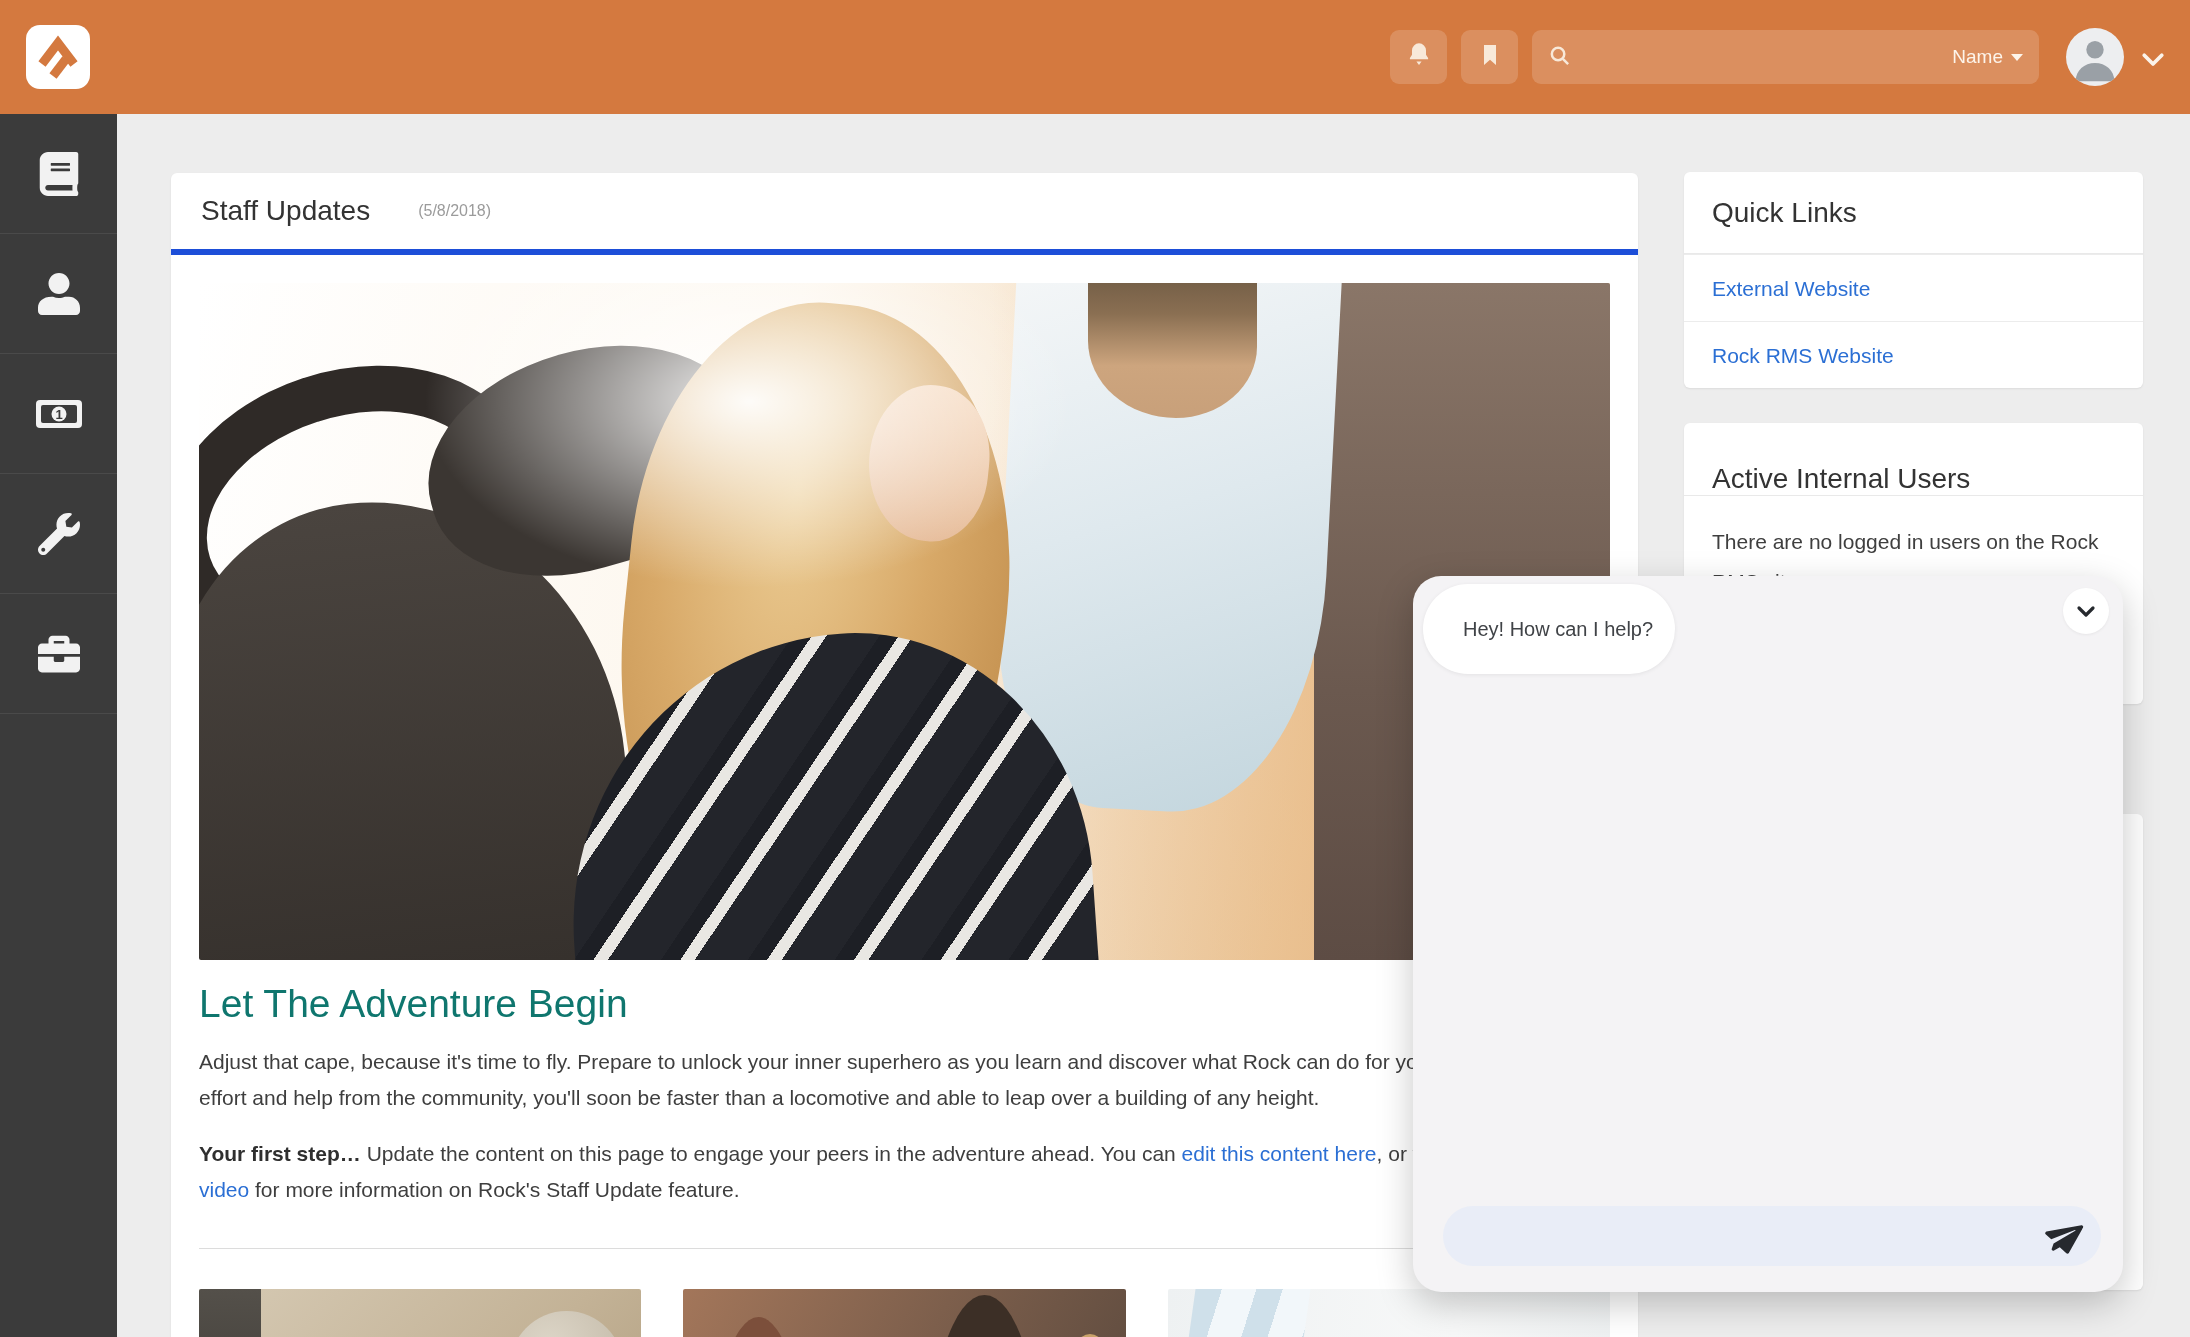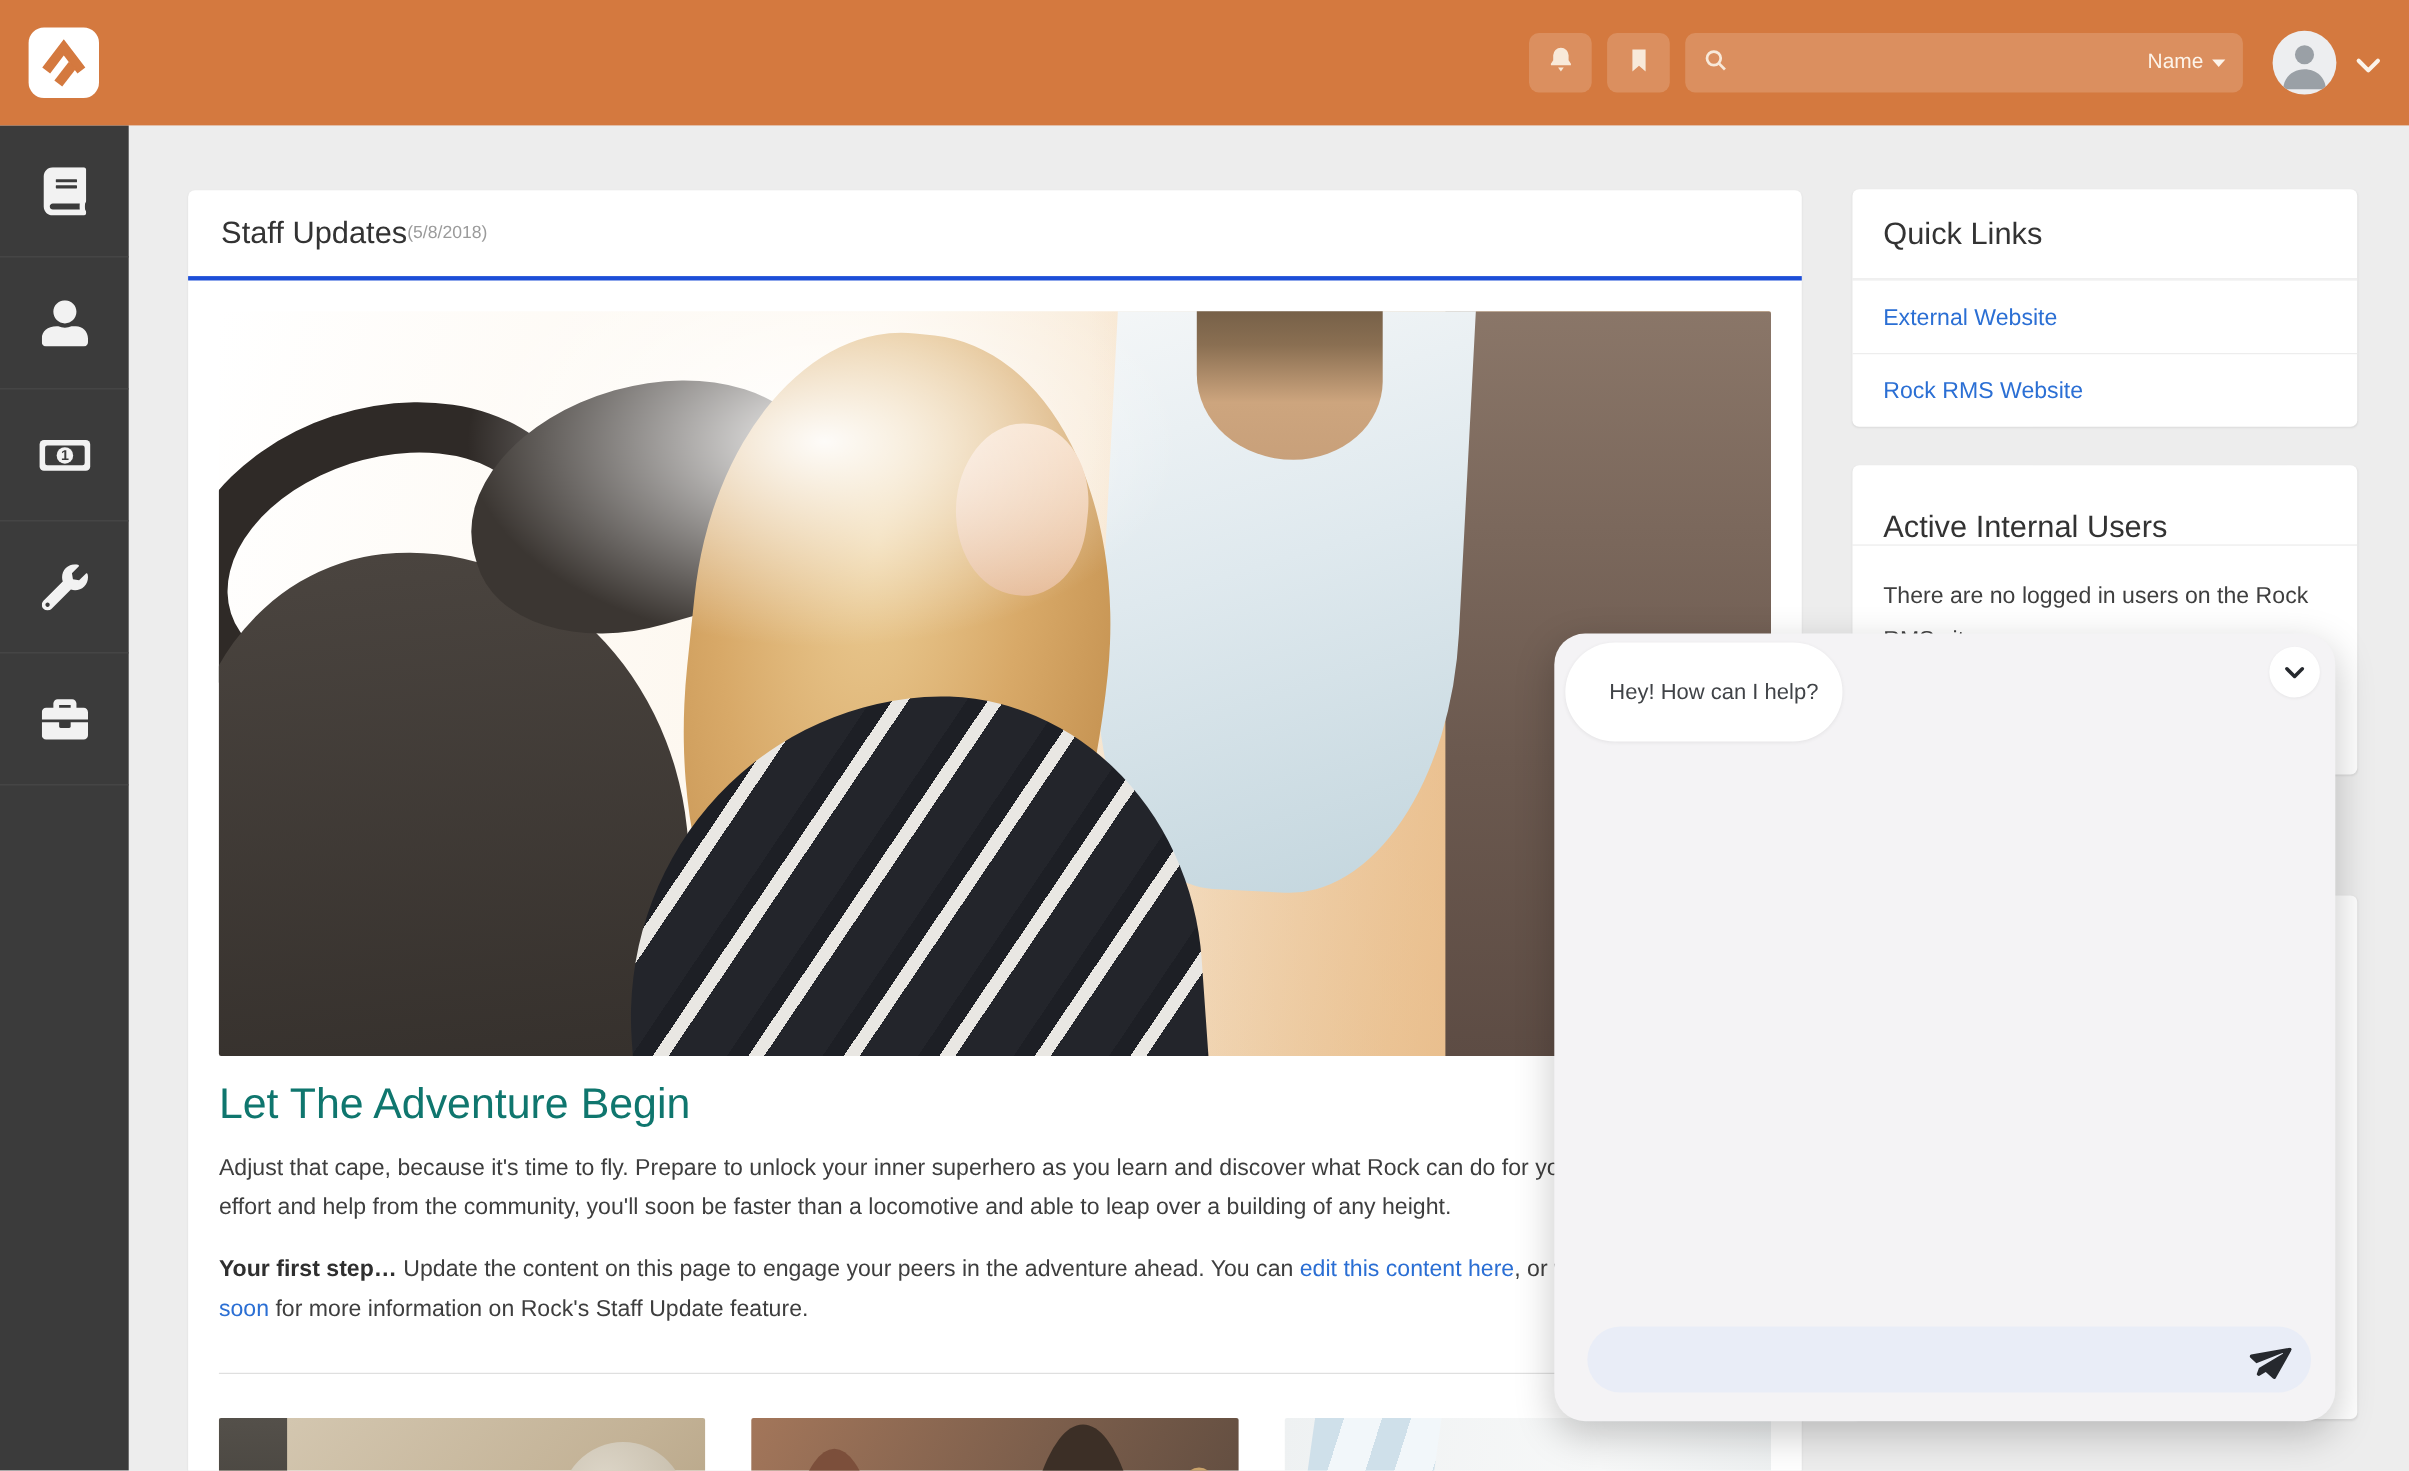--- a/index.html
+++ b/index.html
@@ -24,21 +24,21 @@
   .avatar{position:absolute;left:2066px;top:28px;width:58px;height:58px;border-radius:50%;
           background:#edeef0;overflow:hidden;display:flex;align-items:center;justify-content:center;}
   .hdr-chev{position:absolute;left:2138px;top:44px;}
 
   
   .sidebar{position:absolute;left:0;top:114px;width:117px;bottom:0;background:#3b3b3b;z-index:15;}
   .side-item{height:120px;border-bottom:1px solid #4a4a4a;display:flex;align-items:center;justify-content:center;}
 
   
   .card{position:absolute;background:#fff;border-radius:6px;box-shadow:0 1px 2px rgba(0,0,0,.08);}
-  .card-hd{border-bottom:4px solid #1d4ed8;display:flex;align-items:baseline;padding:0 30px;}
+  .card-hd{border-bottom:6px solid #1d4ed8;display:flex;align-items:baseline;padding:0 30px;gap:48px;}
   .card-title{font-size:28px;color:#333;font-weight:500;}
   .card-date{font-size:16px;color:#9b9b9b;margin-left:0;}
 
   .main-card{left:171px;top:173px;width:1467px;height:1280px;}
   .main-card .card-hd{height:82px;align-items:center;}
   .main-body{padding:28px;}
 
   
   .photo{position:relative;width:1411px;height:677px;overflow:hidden;border-radius:2px;
          background:linear-gradient(105deg,#ffffff 0%,#fdf7ee 38%,#f6e4cd 60%,#eccfa9 78%,#dfb489 100%);}
@@ -213,21 +213,21 @@
 
       <div class="article-title">Let The Adventure Begin</div>
 
       <div class="pblock">
         <div class="pline">Adjust that cape, because it's time to fly. Prepare to unlock your inner superhero as you learn and discover what Rock can do for your ministry. With a little</div>
         <div class="pline">effort and help from the community, you'll soon be faster than a locomotive and able to leap over a building of any height.</div>
       </div>
 
       <div class="pblock">
         <div class="pline"><b>Your first step…</b><span> Update the content on this page to engage your peers in the adventure ahead. You can </span><span class="link">edit this content here</span><span>, or watch this short</span></div>
-        <div class="pline"><span class="link">soon</span><span> for more information on Rock's Staff Update feature.</span></div>
+        <div class="pline"><span class="link">video</span><span> for more information on Rock's Staff Update feature.</span></div>
       </div>
 
       <hr class="rule">
 
       <div class="thumbs">
         <div class="thumb t1">
           <div class="books"></div>
           <div class="ball"></div>
 
         </div>

